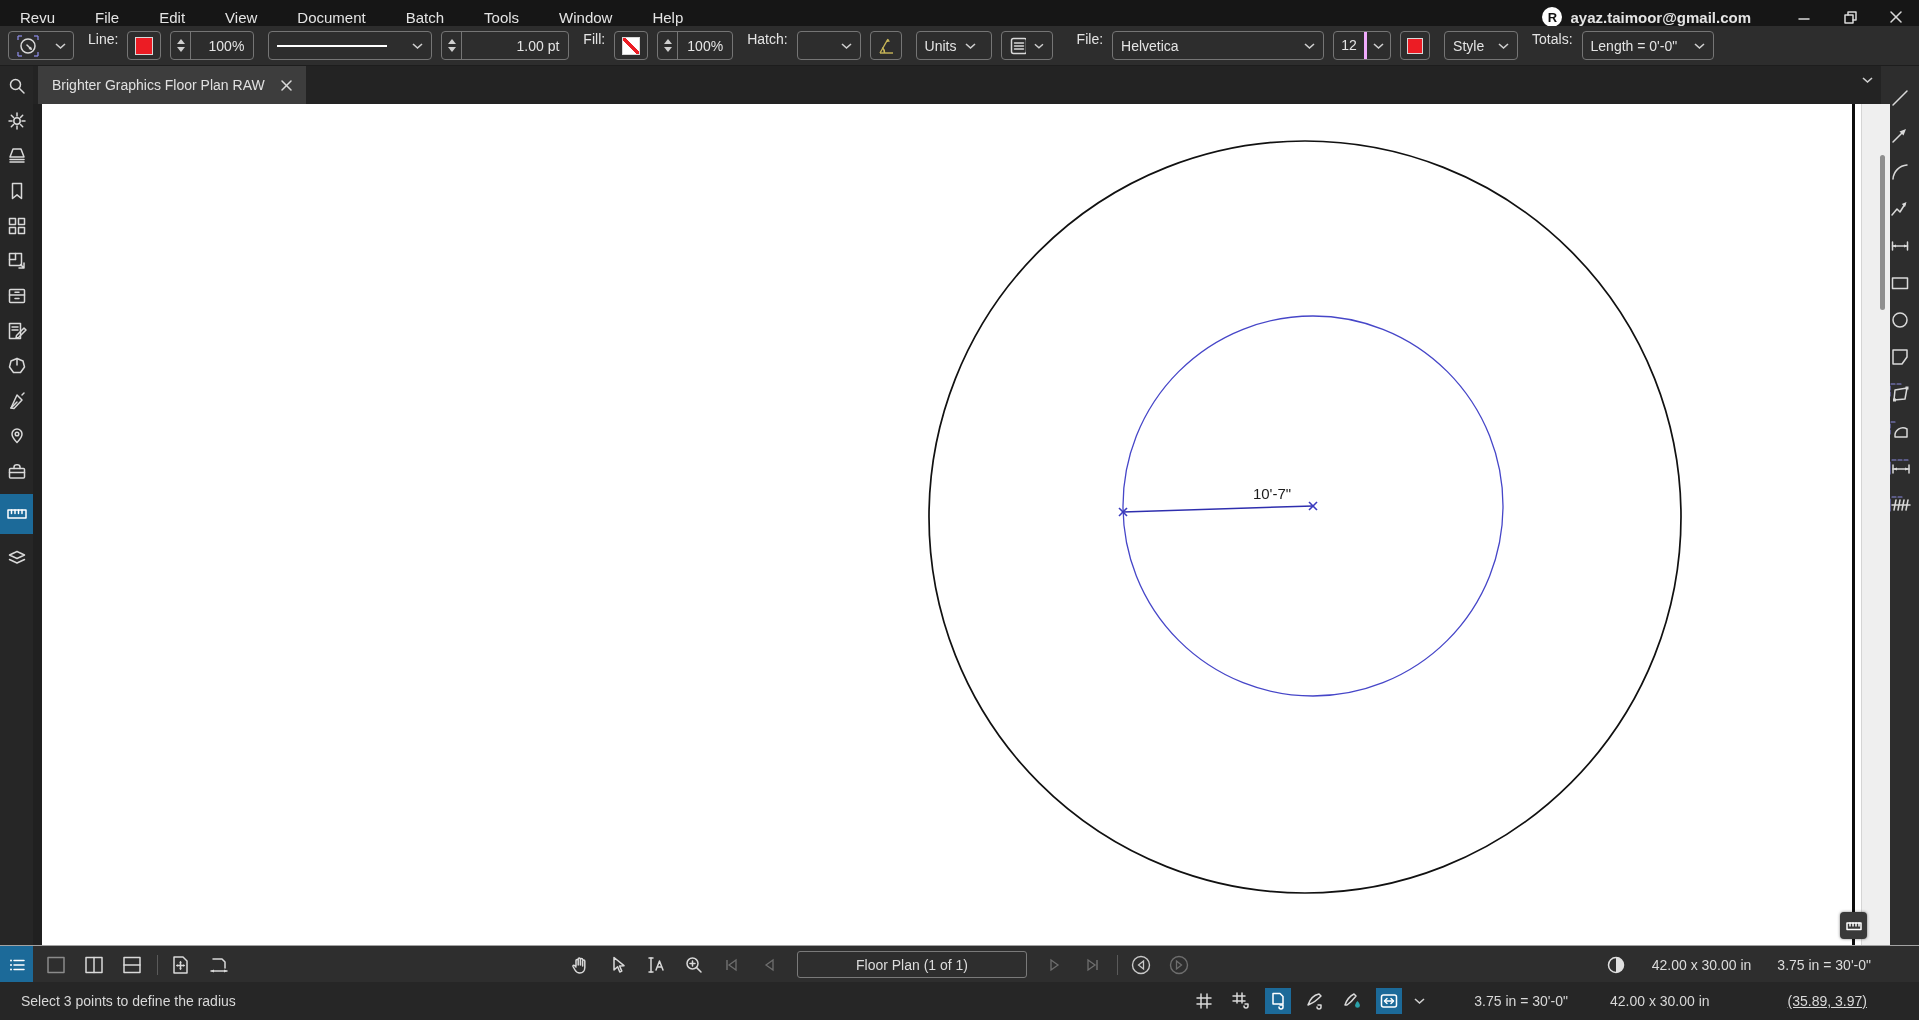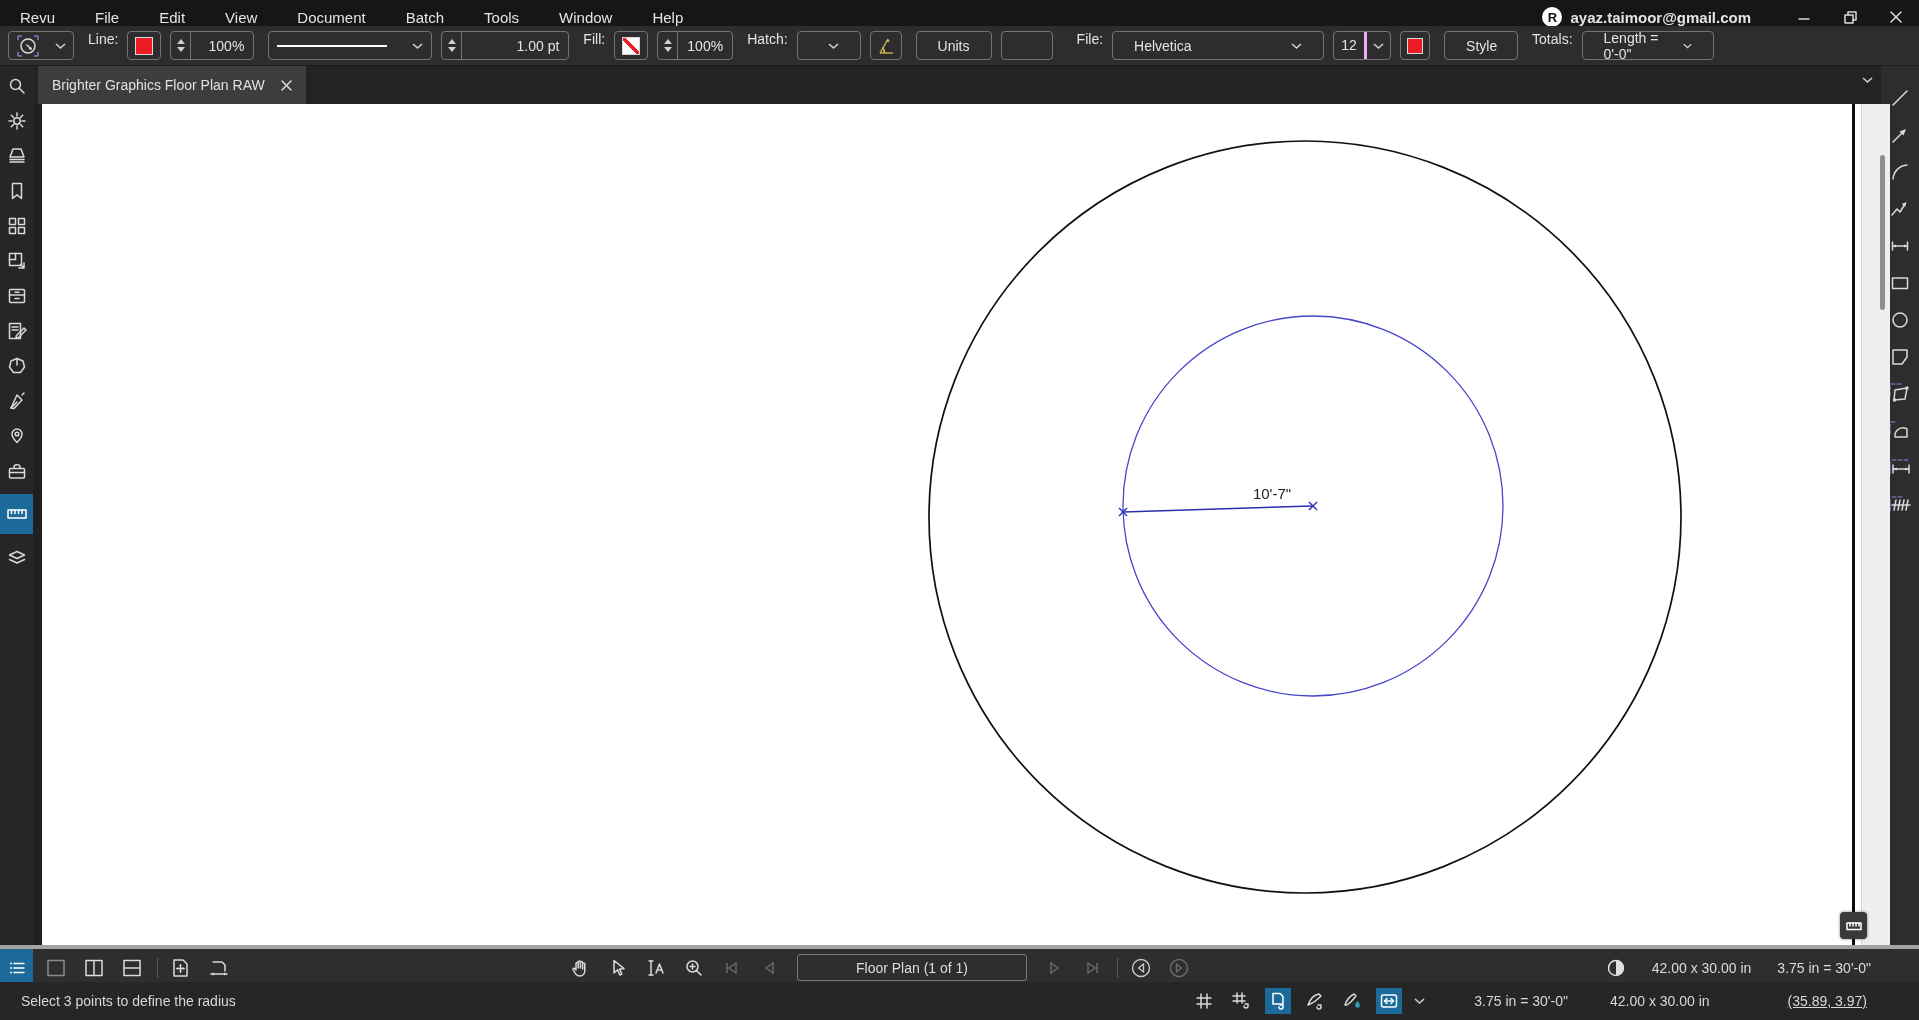--- a/index.html
+++ b/index.html
@@ -33,21 +33,21 @@
   .swatch-fill { width:18px; height:18px; border:1px solid #d8d8d8;
     background:linear-gradient(45deg,#fff 41%,#ec1c24 41%,#ec1c24 59%,#fff 59%); }
   .spinbox { padding:0; }
   .spin-col { width:20px; height:100%; display:flex; flex-direction:column; align-items:center;
     justify-content:center; gap:3px; border-right:1px solid #757575; }
   .tri-up { width:0; height:0; border-left:4px solid transparent; border-right:4px solid transparent;
     border-bottom:5px solid #cfcfcf; }
   .tri-down { width:0; height:0; border-left:4px solid transparent; border-right:4px solid transparent;
     border-top:5px solid #cfcfcf; }
   .spin-val { padding:0 9px; text-align:right; flex:1; }
-  .dd { padding:0 21px; gap:8px; }
+  .dd { padding:0 8px; gap:8px; }
   .chev { width:11px; height:8px; }
   .chev polyline { stroke:#cfcfcf; fill:none; stroke-width:1.6; }
   .linestyle { width:164px; justify-content:space-between; }
   .linestyle .line-sample { width:110px; height:0; border-top:2px solid #fff; margin-left:8px; }
   .tlabel { color:#e4e4e4; }
 
   
   .workspace { position:absolute; left:0; top:66px; width:1919px; height:879px; display:flex; }
   .left-rail { width:33px; background:#262626; display:flex; flex-direction:column; align-items:center;
     padding-top:8px; gap:11px; }
@@ -65,21 +65,21 @@
   .vthumb { position:absolute; left:18px; width:5px; border-radius:3px; background:#8f8f8f; }
   .canvas-measure-label { position:absolute; font-size:15px; color:#1c1c1c; width:80px; text-align:center; }
   .mini-ruler-btn { position:absolute; width:27px; height:27px; background:#3a3a3a; border-radius:4px;
     display:flex; align-items:center; justify-content:center; box-shadow:0 0 3px rgba(0,0,0,.5); }
   .right-rail { width:38px; background:#2d2d2d; display:flex; flex-direction:column; align-items:center;
     padding-top:20px; gap:13px; }
   .right-rail .rail-item { width:38px; }
 
   
   .bottom-toolbar { position:absolute; left:0; top:945px; width:1919px; height:37px; background:#2e2e2e;
-    border-top:4px solid #a3a3a3; font-size:14px; }
+    border-top:1px solid #a3a3a3; font-size:14px; }
   .bt-left { position:absolute; left:0; top:0; height:37px; display:flex; align-items:center; }
   .bt-list-btn { width:33px; height:37px; background:#1c6a99; display:flex; align-items:center; justify-content:center; }
   .bt-icon { width:30px; height:30px; display:flex; align-items:center; justify-content:center; margin-left:8px; }
   .bt-sep { width:1px; height:20px; background:#5a5a5a; margin-left:10px; }
   .bt-center { position:absolute; left:565px; top:0; height:37px; display:flex; align-items:center; }
   .page-box { width:230px; height:27px; border:1px solid #7a7a7a; border-radius:3px; margin:0 12px;
     display:flex; align-items:center; justify-content:center; color:#dcdcdc; }
   .bt-right { position:absolute; right:48px; top:0; height:37px; display:flex; align-items:center; gap:26px; color:#dcdcdc; }
 
   

